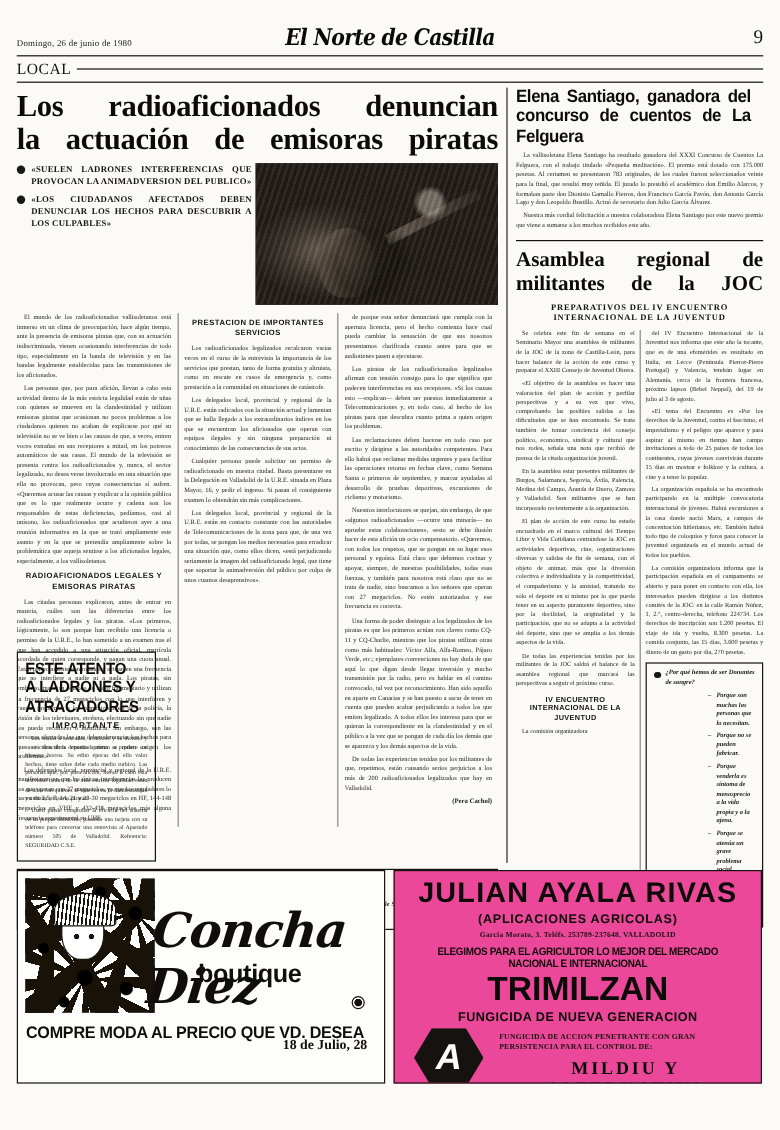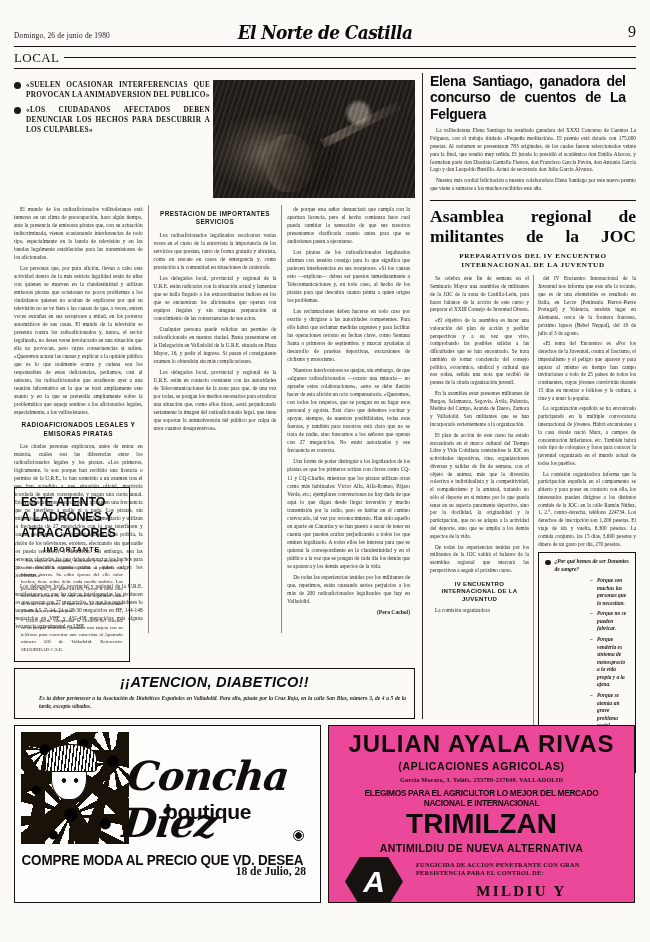--- a/index.html
+++ b/index.html
@@ -401,26 +401,30 @@
   <div class="sectionbar">
     <div class="lbl">LOCAL</div>
     <div class="ln"></div>
   </div>
   <div class="rule-below-section"></div>
 
   <div class="grid">
 
     <div class="left-block">
 
+      <h1 class="headline">
+        <span>Los radioaficionados denuncian</span><br>
+        <span>la actuación de emisoras piratas</span>
+      </h1>
 
       <div class="photo-wrap">
         <div class="bullets">
           <div class="bul">
             <div class="dot"></div>
-            <div class="txt">«SUELEN OCASIONAR INTERFERENCIAS QUE PROVOCAN LA ANIMADVERSION DEL PUBLICO»</div>
+            <div class="txt">«SUELEN LADRONES INTERFERENCIAS QUE PROVOCAN LA ANIMADVERSION DEL PUBLICO»</div>
           </div>
           <div class="bul">
             <div class="dot"></div>
             <div class="txt">«LOS CIUDADANOS AFECTADOS DEBEN DENUNCIAR LOS HECHOS PARA DESCUBRIR A LOS CULPABLES»</div>
           </div>
         </div>
         <div class="photo">
           <div class="head"></div>
           <div class="arm"></div>
         </div>
@@ -548,21 +552,21 @@
       <div class="cd-claim">COMPRE MODA AL PRECIO QUE VD. DESEA</div>
       <div class="cd-addr">18 de Julio, 28</div>
     </div>
 
     <div class="adR">
       <div class="ja-h">JULIAN AYALA RIVAS</div>
       <div class="ja-sub">(APLICACIONES AGRICOLAS)</div>
       <div class="ja-addr">García Morato, 3. Teléfs. 253789-237648. VALLADOLID</div>
       <div class="ja-strip">ELEGIMOS PARA EL AGRICULTOR LO MEJOR DEL MERCADO NACIONAL E INTERNACIONAL</div>
       <div class="ja-brand">TRIMILZAN</div>
-      <div class="ja-gen">ANTIMILDIU DE NUEVA ALTERNATIVA</div>
+      <div class="ja-gen">FUNGICIDA DE NUEVA GENERACION</div>
       <div class="ja-row">
         <div class="ja-logo">
           <div class="hexa"></div>
 
         </div>
         <div class="ja-right">
           <div class="ja-fung">FUNGICIDA DE ACCION PENETRANTE CON GRAN PERSISTENCIA PARA EL CONTROL DE:</div>
           <div class="ja-big1">MILDIU Y ALTERNATIVA</div>
 
         </div>

